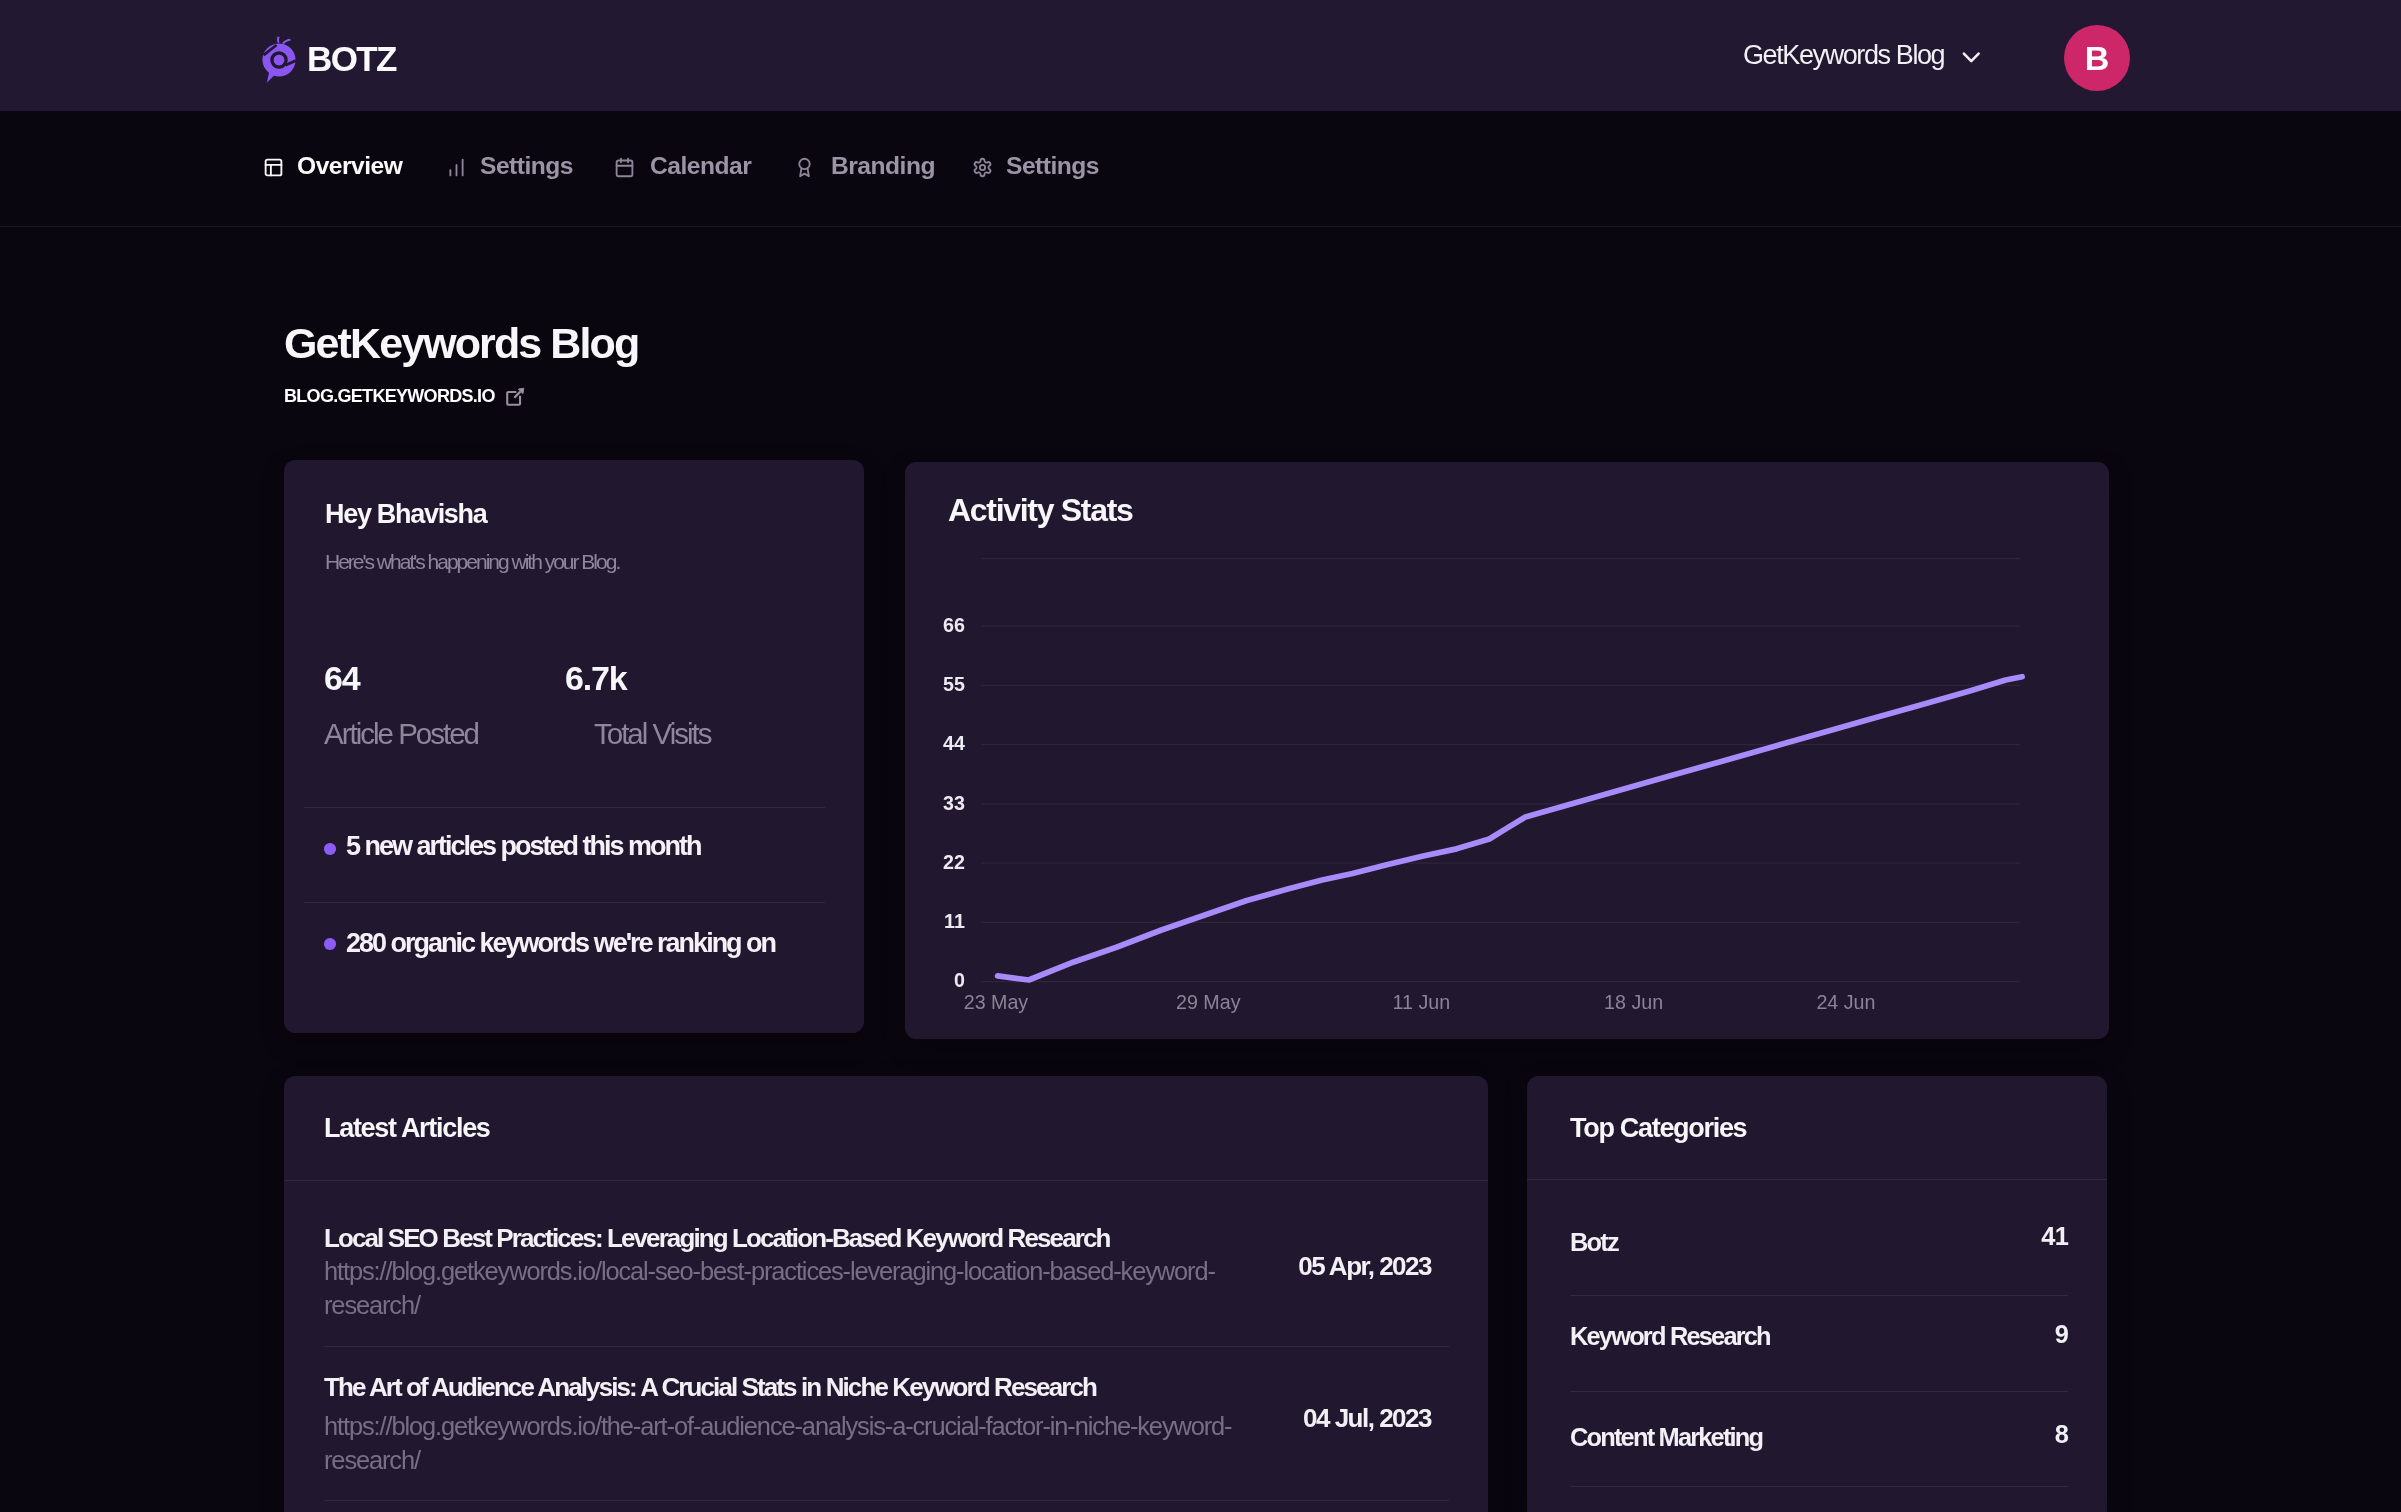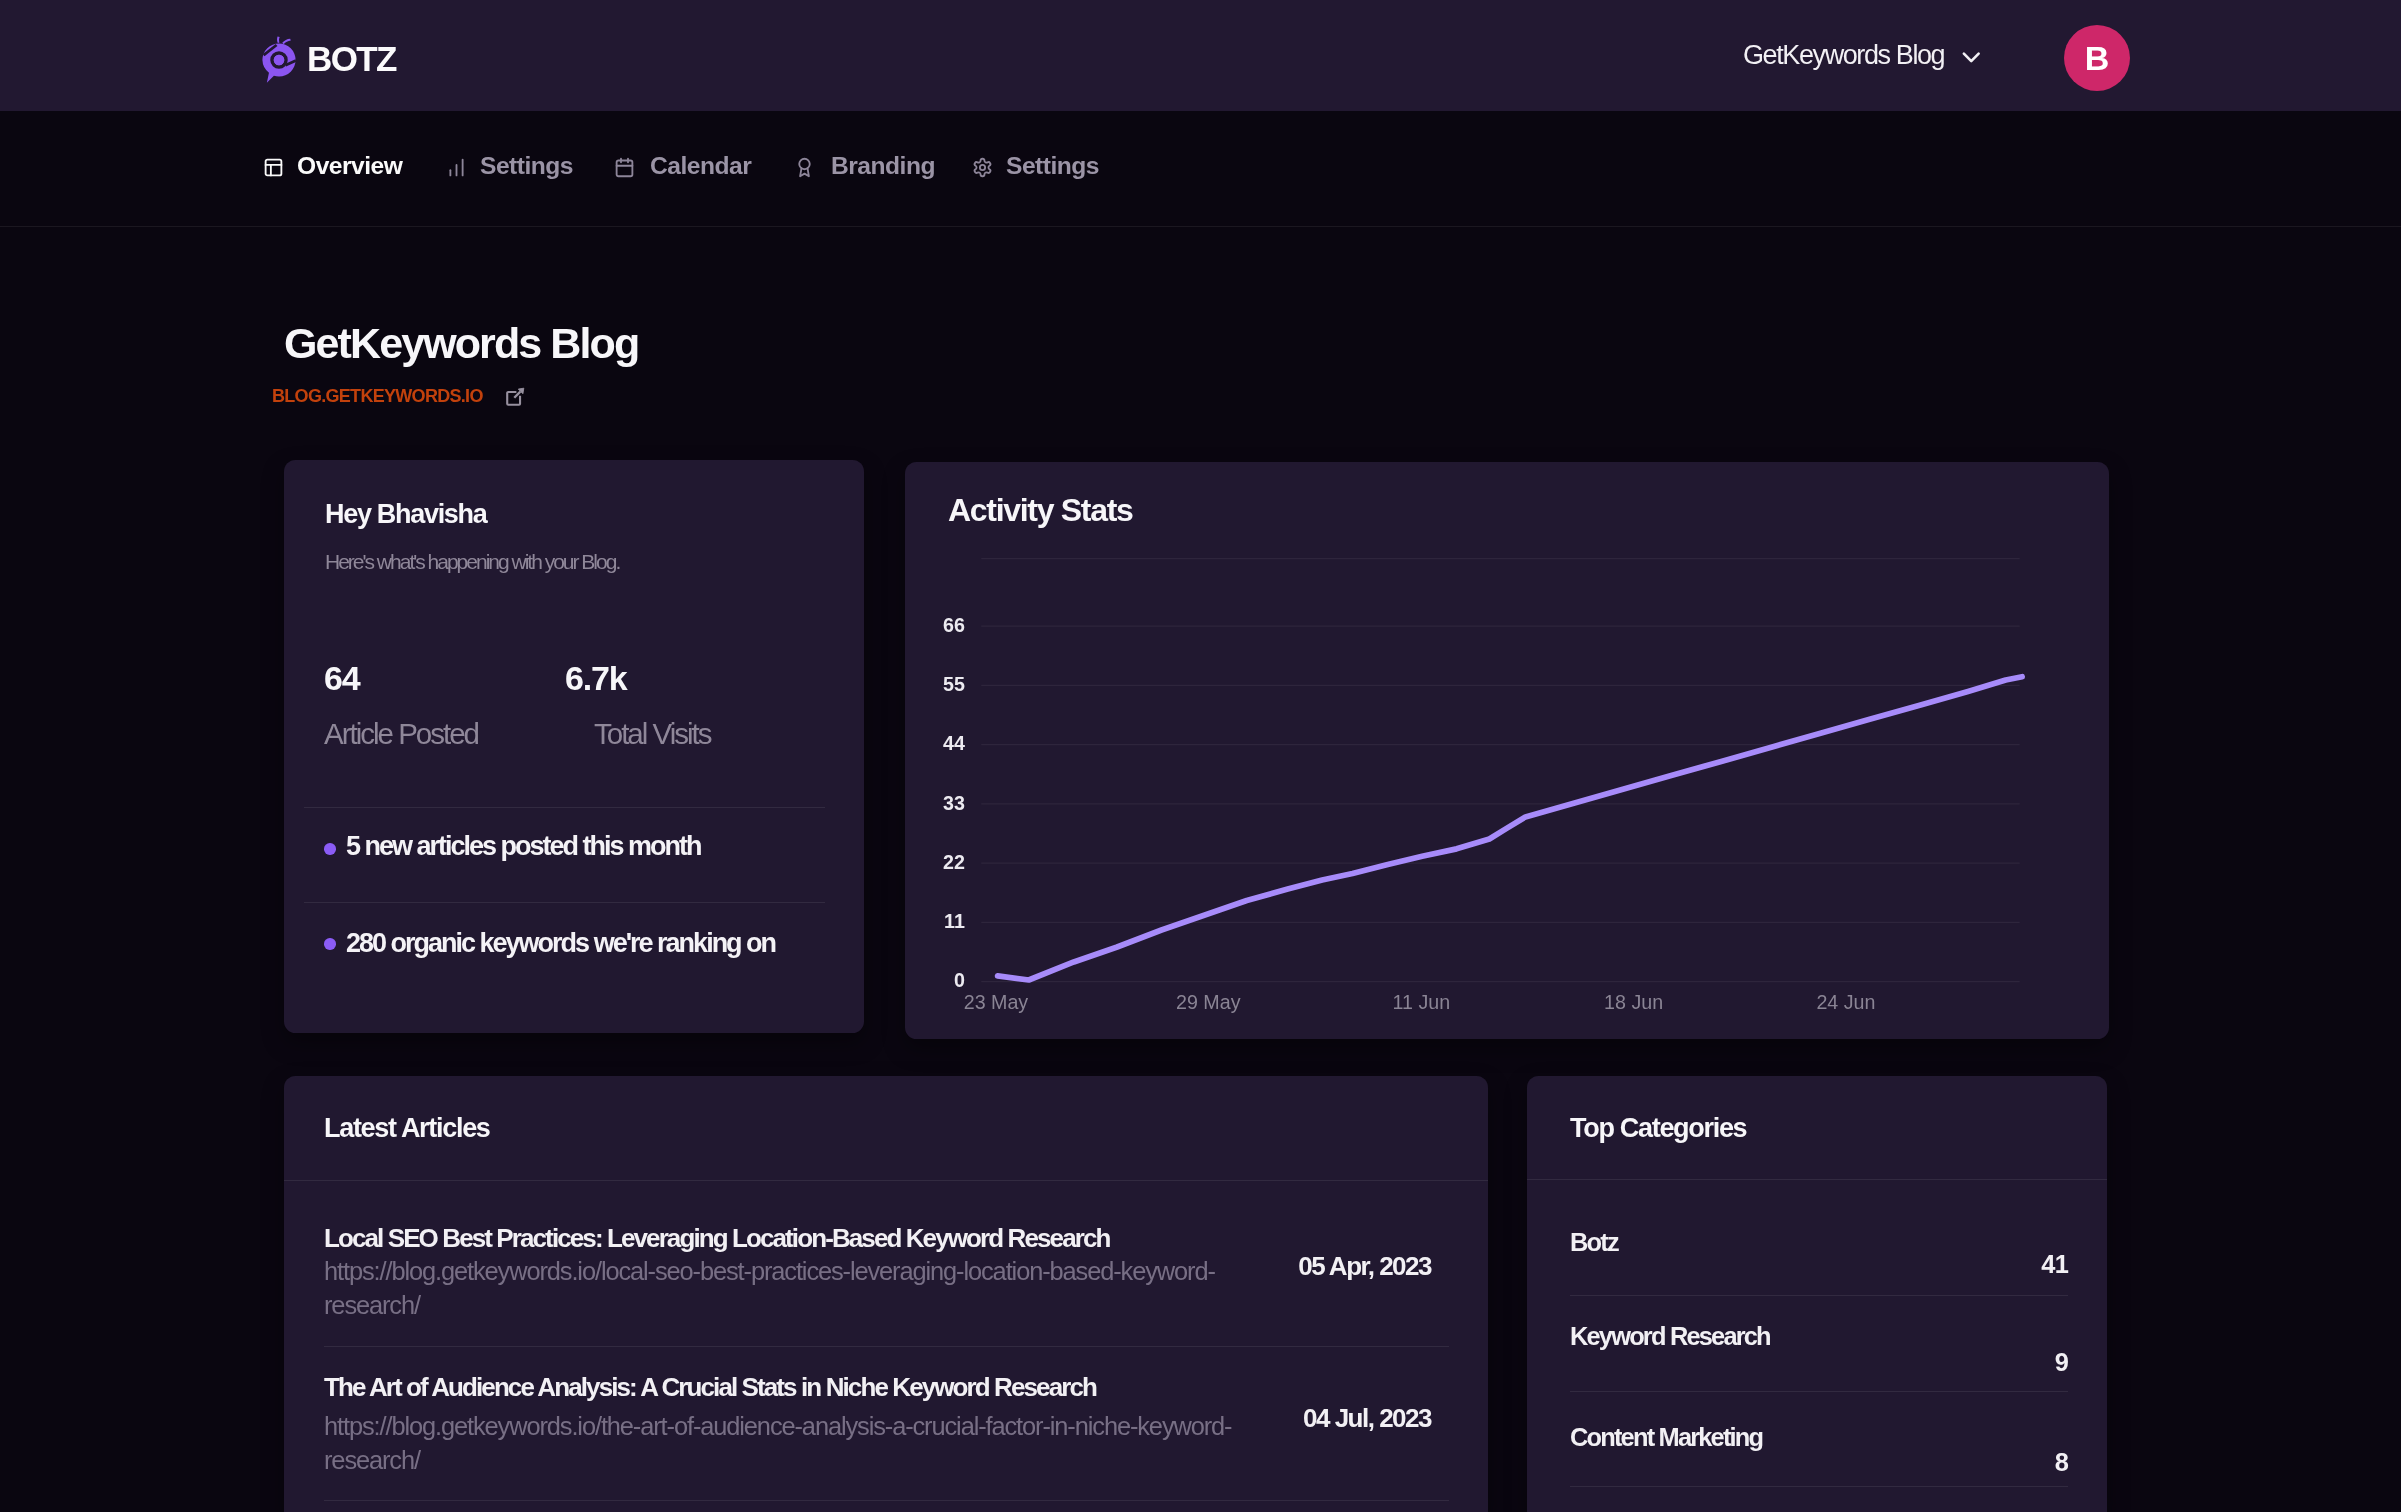--- a/index.html
+++ b/index.html
@@ -13,39 +13,39 @@
   #acct { position:absolute; left:1743px; top:42px; font-size:27px; font-weight:400; color:#f2f0f4; letter-spacing:-1.4px; }
   #avatar { position:absolute; left:2064px; top:24.6px; width:66px; height:66px; border-radius:50%; background:#ce2769; color:#fff; font-size:34px; font-weight:700; text-align:center; line-height:66px; }
 
   
   #nav { position:absolute; left:0; top:111px; width:2401px; height:116px; border-bottom:1.6px solid rgba(255,255,255,0.07); }
   .navlab { position:absolute; top:43px; font-size:24.6px; font-weight:700; color:#9b94a6; letter-spacing:-0.5px; }
   .active { color:#fafafa; }
 
   
   #h1 { position:absolute; left:284px; top:322px; font-size:43px; font-weight:700; color:#f7f6f9; letter-spacing:-1.9px;}
-  #sub { position:absolute; left:272px; top:387px; font-size:18px; font-weight:700; color:#c2410c; letter-spacing:-0.7px; }
+  #sub { position:absolute; left:284px; top:387px; font-size:18px; font-weight:700; color:#ffffff; letter-spacing:-0.7px; }
 
   .card { position:absolute; background:#211830; border-radius:11.5px; box-shadow:0 9.8px 21px rgba(0,0,0,0.35); }
   .ctitle { position:absolute; font-size:27px; font-weight:700; color:#f7f6f9; letter-spacing:-1.3px; }
   .divider { position:absolute; height:0.8px; background:rgba(255,255,255,0.08); }
 
   
   #c1 { left:284px; top:460px; width:580px; height:573px; }
   .stat-n { position:absolute; font-size:34px; font-weight:700; color:#f7f6f9; letter-spacing:-1.2px;text-align:center; }
   .stat-l { position:absolute; font-size:29.5px; color:#8f8799; letter-spacing:-2px; }
   .bullet { position:absolute; width:11.5px; height:11.5px; border-radius:50%; background:#8b5cf6; }
   .btext { position:absolute; font-size:27px; font-weight:700; color:#f4f2f6; letter-spacing:-2px; }
 
   
   .atitle { position:absolute; font-size:26px; font-weight:700; color:#f2f0f4; letter-spacing:-1.9px; }
   .aurl { position:absolute; font-size:25.4px; color:#786f85; line-height:34px; letter-spacing:-1.1px; white-space:nowrap; }
   .adate { position:absolute; font-size:26px; font-weight:700; color:#f2f0f4; text-align:right; letter-spacing:-1.5px; }
   .cat { position:absolute; font-size:25.4px; font-weight:700; color:#f2f0f4; letter-spacing:-1.8px; }
-  .catn { position:absolute; font-size:25.4px; font-weight:700; color:#f2f0f4; text-align:right; letter-spacing:-0.8px;margin-top:28px; }
+  .catn { position:absolute; font-size:25.4px; font-weight:700; color:#f2f0f4; text-align:right; letter-spacing:-0.8px; }
 </style>
 </head>
 <body>
   <div id="topbar">
     <svg class="abs" style="left:262px;top:36px" width="34" height="48" viewBox="0 0 42 58">
       <path fill="#8b55f0" d="M19.5 8 C18.2 5 18.4 2.4 19.2 0 L21.8 0.6 C20.8 3 20.8 5.4 21.6 7.4 Z"></path>
       <path fill="#8b55f0" d="M25 7.8 C27.6 4.6 31 2.8 34.8 2.6 L35.6 5.0 C32 5.6 29 7.2 26.8 9.4 Z"></path>
       <path fill="#8b55f0" d="M21 8.5 a20.5 20.5 0 0 1 20.5 20.5 a20.5 20.5 0 0 1 -20.5 20.5 c-2.2 0 -4.3 -0.35 -6.3 -1 L6 57 L8.6 44.6 A20.5 20.5 0 0 1 0.5 29 A20.5 20.5 0 0 1 21 8.5 Z"></path>
       <g stroke="#221831" stroke-width="3.4">
         <line x1="2" y1="23" x2="18" y2="10.5"></line>

